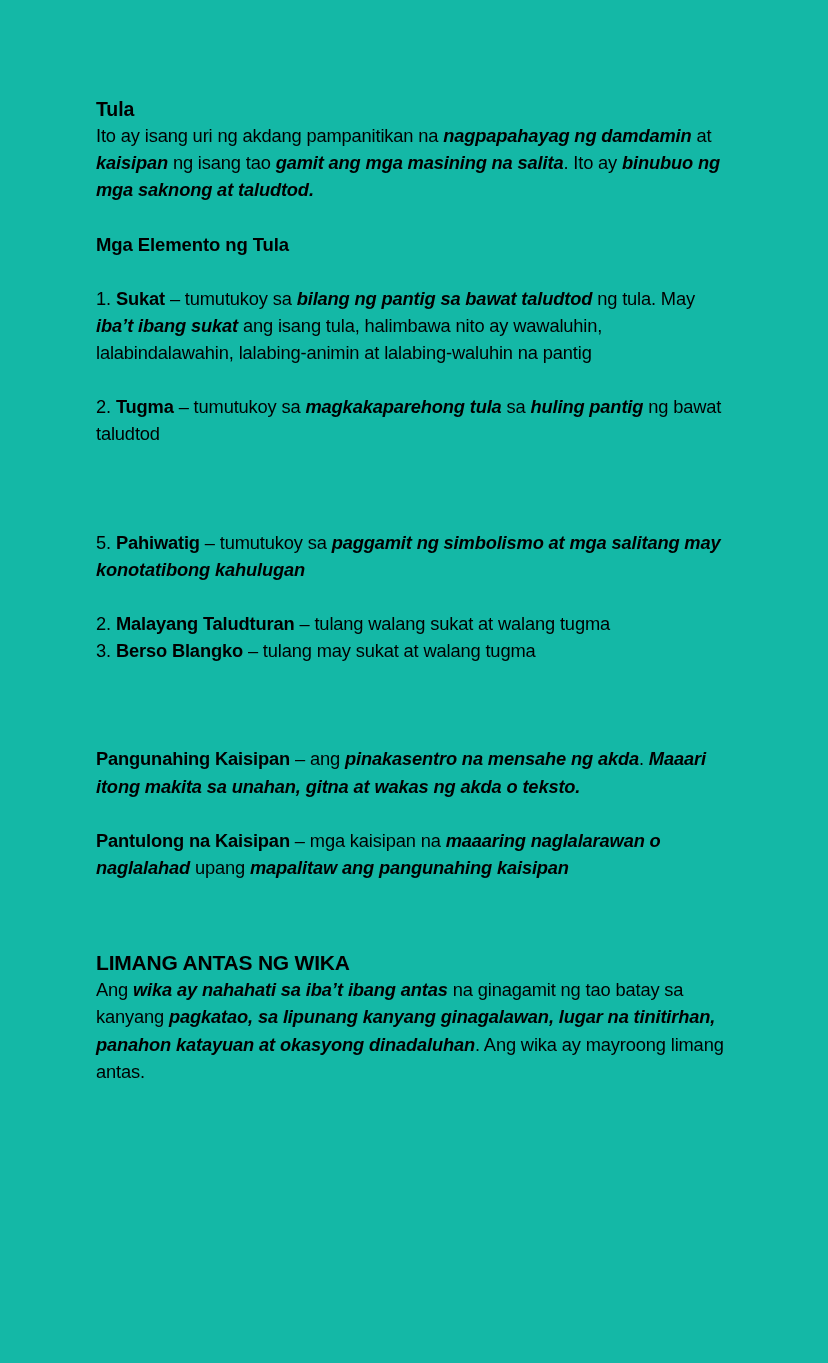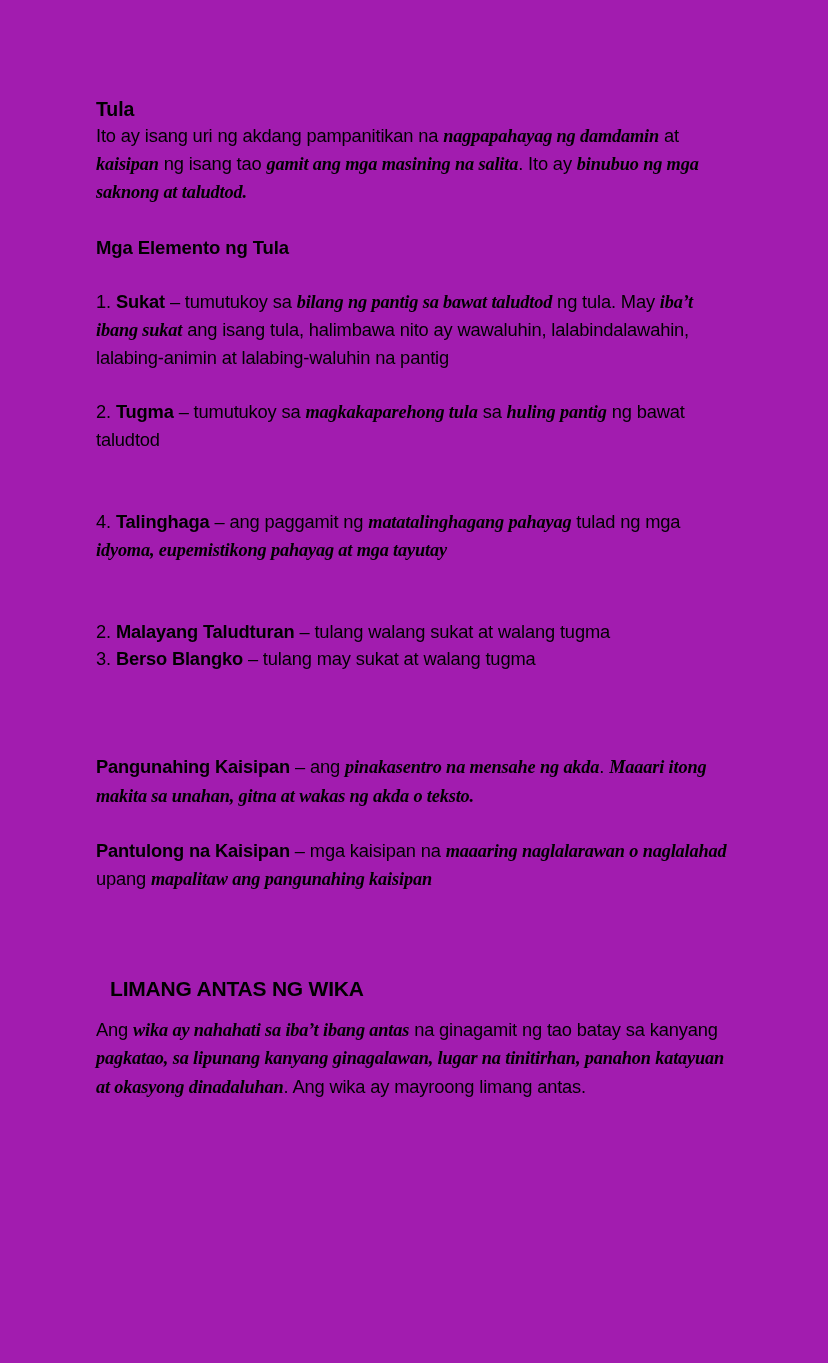--- a/index.html
+++ b/index.html
@@ -12,21 +12,21 @@
     width: 828px;
     height: 1363px;
     font-family: "Liberation Sans", sans-serif;
     color: #000000;
     -webkit-font-smoothing: antialiased;
   }
   .page {
     position: relative;
     width: 828px;
     height: 1363px;
-    background: #a21caf;
+    background: #14b8a6;
     box-sizing: border-box;
     padding: 96px 93px 0 96px;
   }
   .doc {
     width: 640px;
   }
 
   
   .h-main {
     font-size: 19.5px;
@@ -39,32 +39,32 @@
     font-size: 18.5px;
     font-weight: bold;
     line-height: 27px;
     margin: 0;
     letter-spacing: -0.1px;
   }
   .h-caps {
     font-size: 21px;
     font-weight: bold;
     line-height: 27px;
-    margin: 14px;
+    margin: 0;
     letter-spacing: -0.2px;
   }
   p.body {
     font-size: 18.3px;
     line-height: 27.2px;
     margin: 0;
     letter-spacing: -0.15px;
     text-align: left;
   }
   b, strong { font-weight: bold; }
-  .bi { font-weight: bold; font-style: italic; font-family: Liberation Serif, serif; }
+  .bi { font-weight: bold; font-style: italic; }
 
   
   .sp-line   { height: 27px; }
   .sp-big    { height: 54px; }
   .sp-xbig   { height: 68px; }
 
   .tight-list p.body { line-height: 27.2px; }
 </style>
 </head>
 <body>
@@ -85,24 +85,24 @@
 
     <div class="sp-line"></div>
 
     <p class="body"><span>2.</span> <b>Tugma</b> <span>–</span><span> tumutukoy sa </span><span class="bi">magkakaparehong tula</span><span> sa </span><span class="bi">huling pantig</span><span> ng bawat taludtod</span></p>
 
     <div class="sp-line"></div>
 
 
     <div class="sp-line"></div>
 
-    <p class="body"><span>4.</span> <b>Talinghaga</b> <span>–</span><span> ang paggamit ng </span><span class="bi">matatalinghagang pahayag</span><span> tulad ng mga </span><span class="bi">idyoma, eupemistikong pahayag at mga tayutay</span><span></span></p>
 
     <div class="sp-line"></div>
 
+    <p class="body"><span>5.</span> <b>Pahiwatig</b> <span>–</span><span> tumutukoy sa </span><span class="bi">paggamit ng simbolismo at mga salitang may konotatibong kahulugan</span></p>
 
     <div class="sp-line"></div>
 
 
     <div class="tight-list">
       <p class="body"><span>2.</span> <b>Malayang Taludturan</b> <span>–</span><span> tulang walang sukat at walang tugma</span></p>
       <p class="body"><span>3.</span> <b>Berso Blangko</b> <span>–</span><span> tulang may sukat at walang tugma</span></p>
     </div>
 
     <div class="sp-big"></div>

